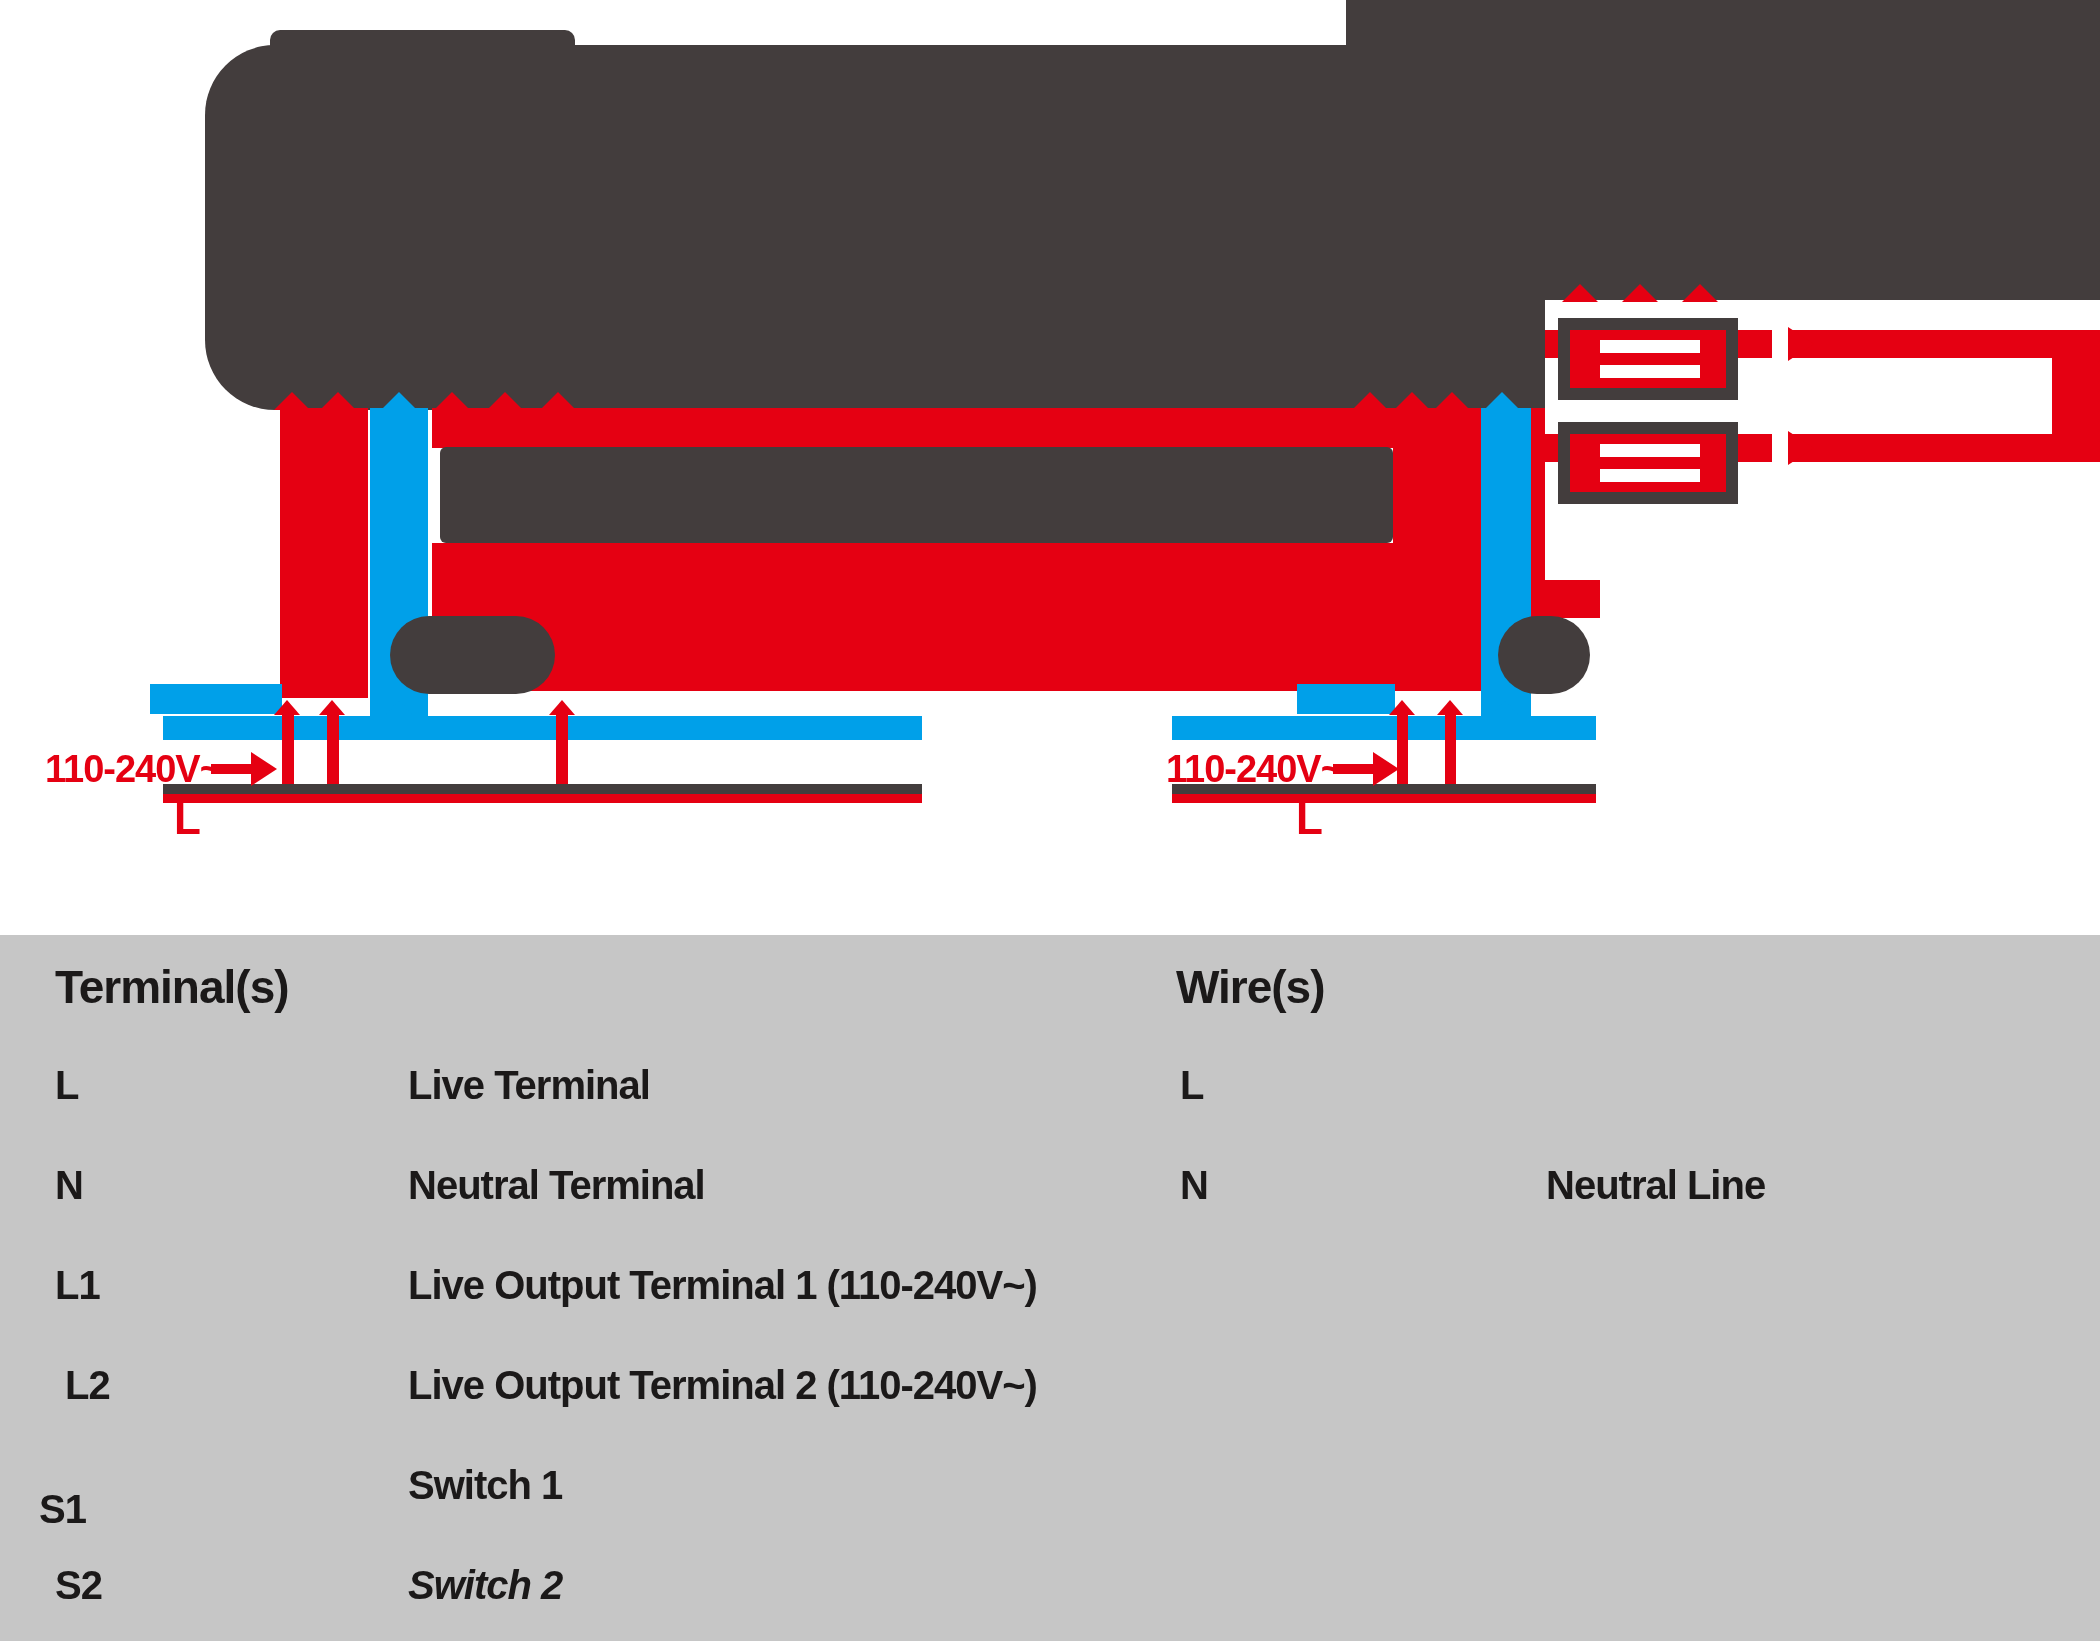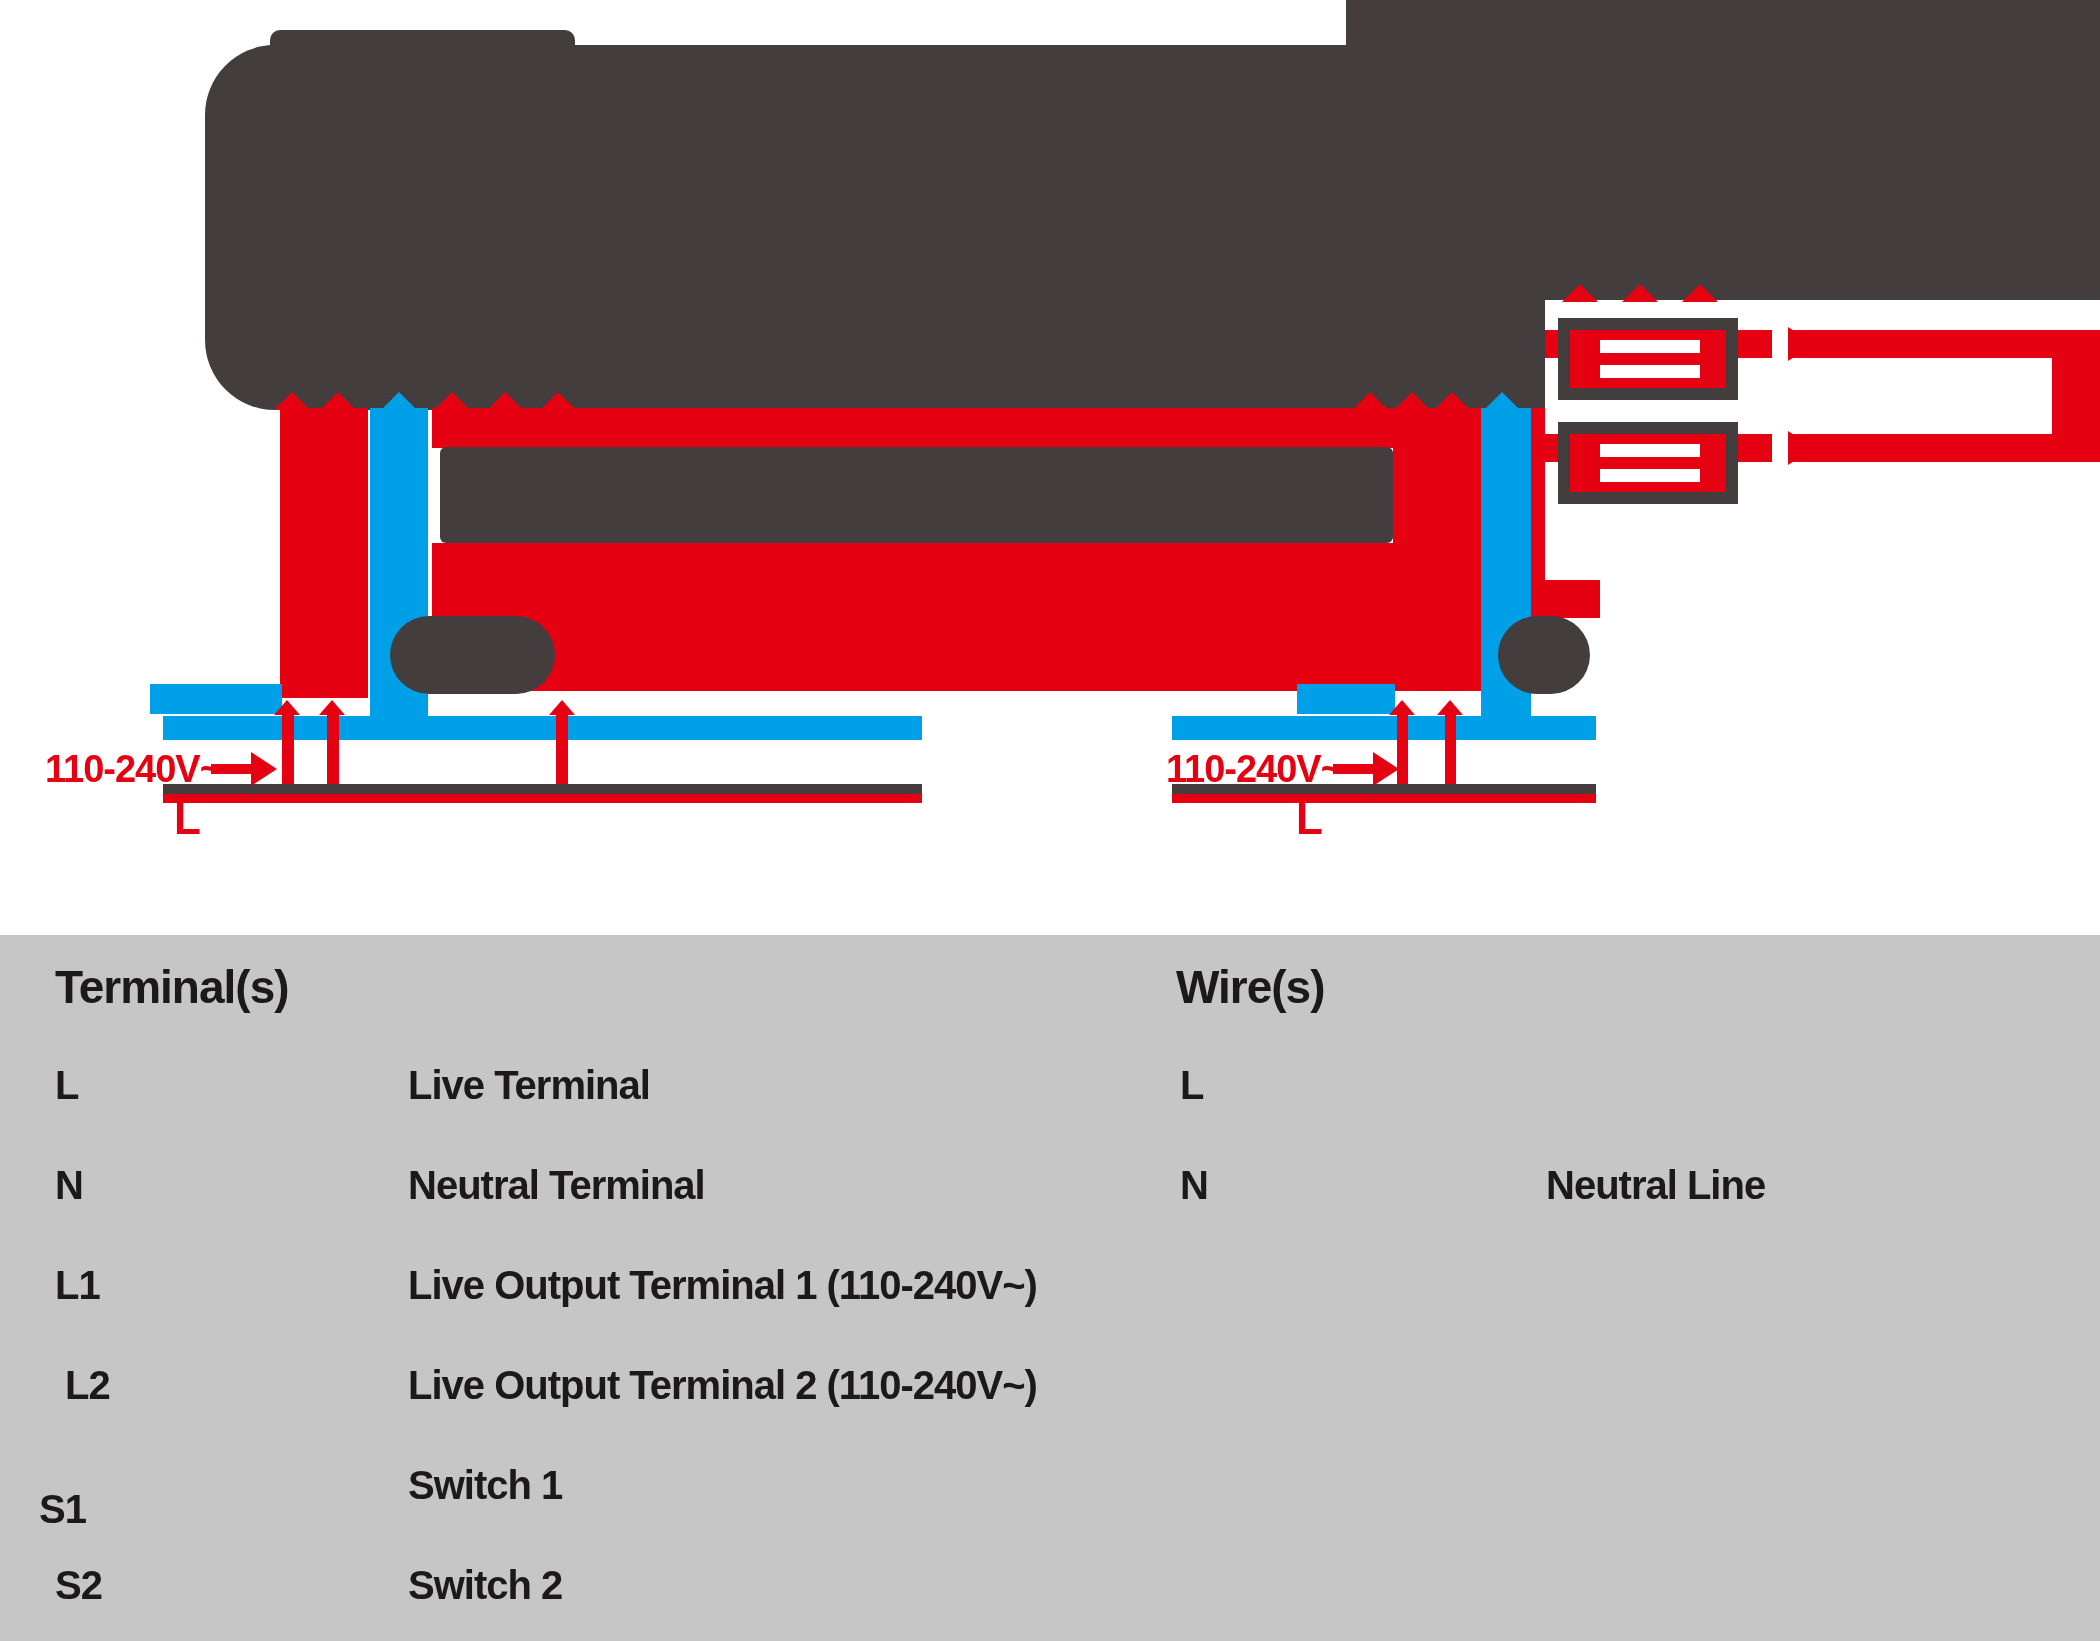--- a/index.html
+++ b/index.html
@@ -126,21 +126,21 @@
     <div class="lg-key" style="left:55px;top:328px;">L1</div>
     <div class="lg-desc" style="left:408px;top:328px;">Live Output Terminal 1 (110-240V~)</div>
 
     <div class="lg-key" style="left:65px;top:428px;">L2</div>
     <div class="lg-desc" style="left:408px;top:428px;">Live Output Terminal 2 (110-240V~)</div>
 
     <div class="lg-key" style="left:39px;top:528px;margin-top:24px;">S1</div>
     <div class="lg-desc" style="left:408px;top:528px;">Switch 1</div>
 
     <div class="lg-key" style="left:55px;top:628px;">S2</div>
-    <div class="lg-desc" style="left:408px;top:628px;">Switch 2</div>
+    <div class="lg-desc" style="left:408px;top:628px;font-style:italic;">Switch 2</div>
 
     <div class="lg-head" style="left:1176px;top:25px;">Wire(s)</div>
 
     <div class="lg-key" style="left:1180px;top:128px;">L</div>
 
     <div class="lg-key" style="left:1180px;top:228px;">N</div>
     <div class="lg-desc" style="left:1546px;top:228px;">Neutral Line</div>
 
   </div>
 

